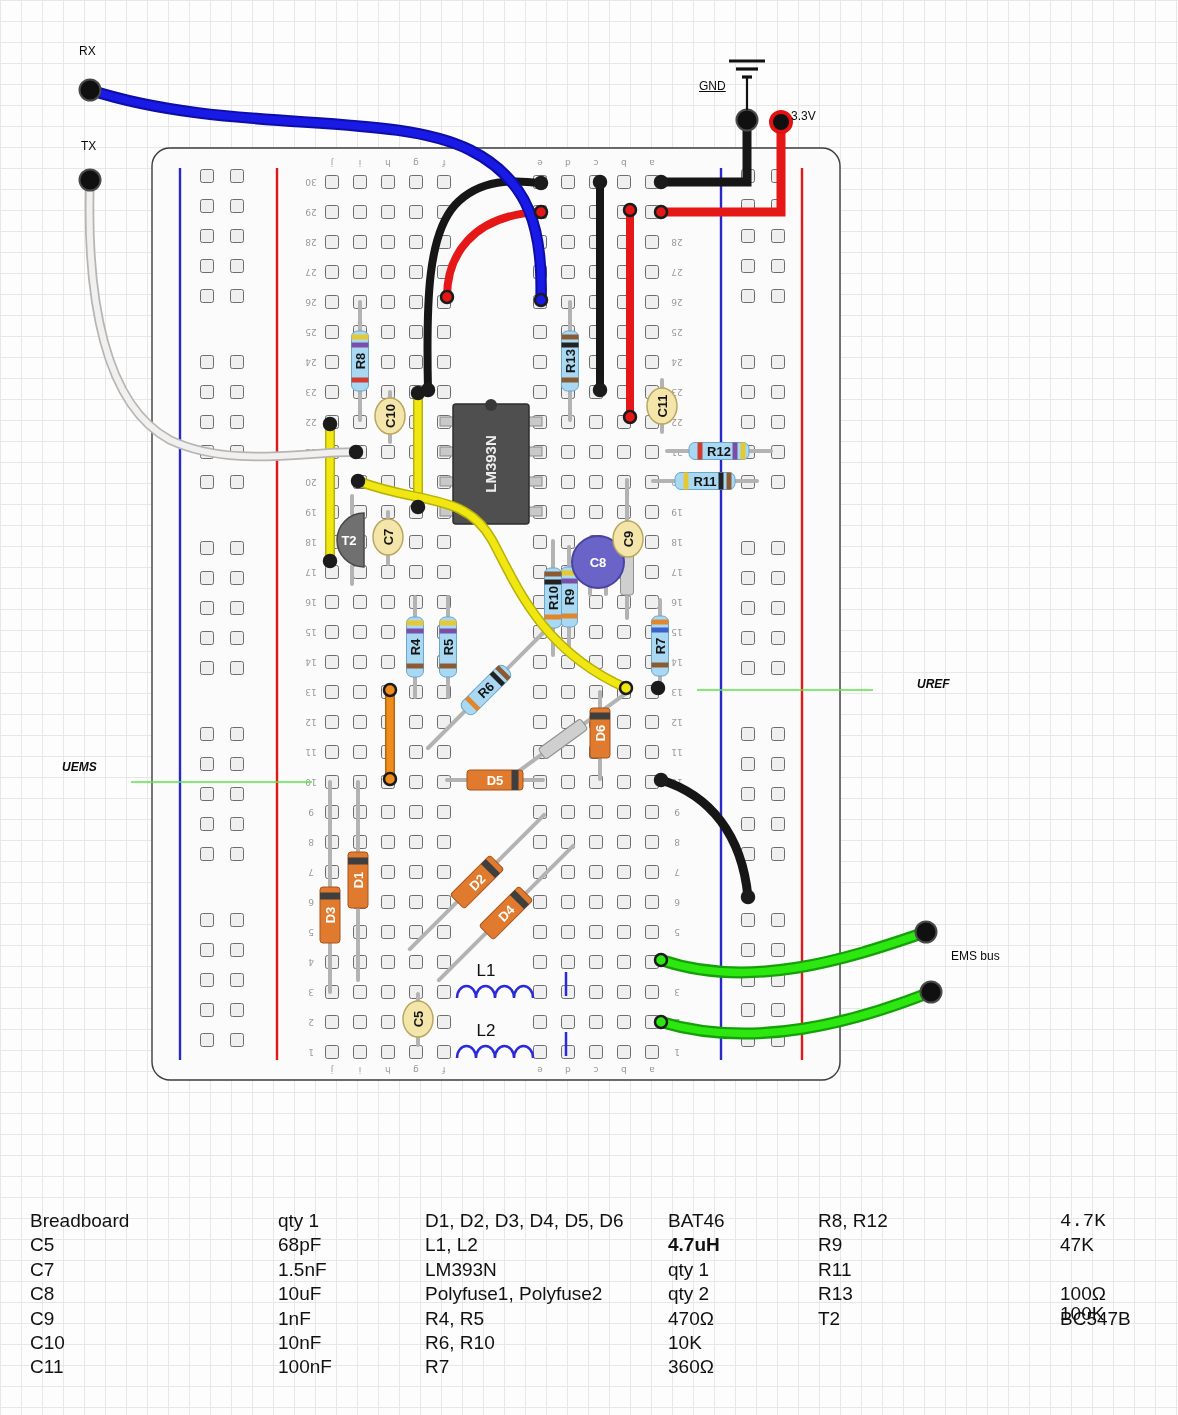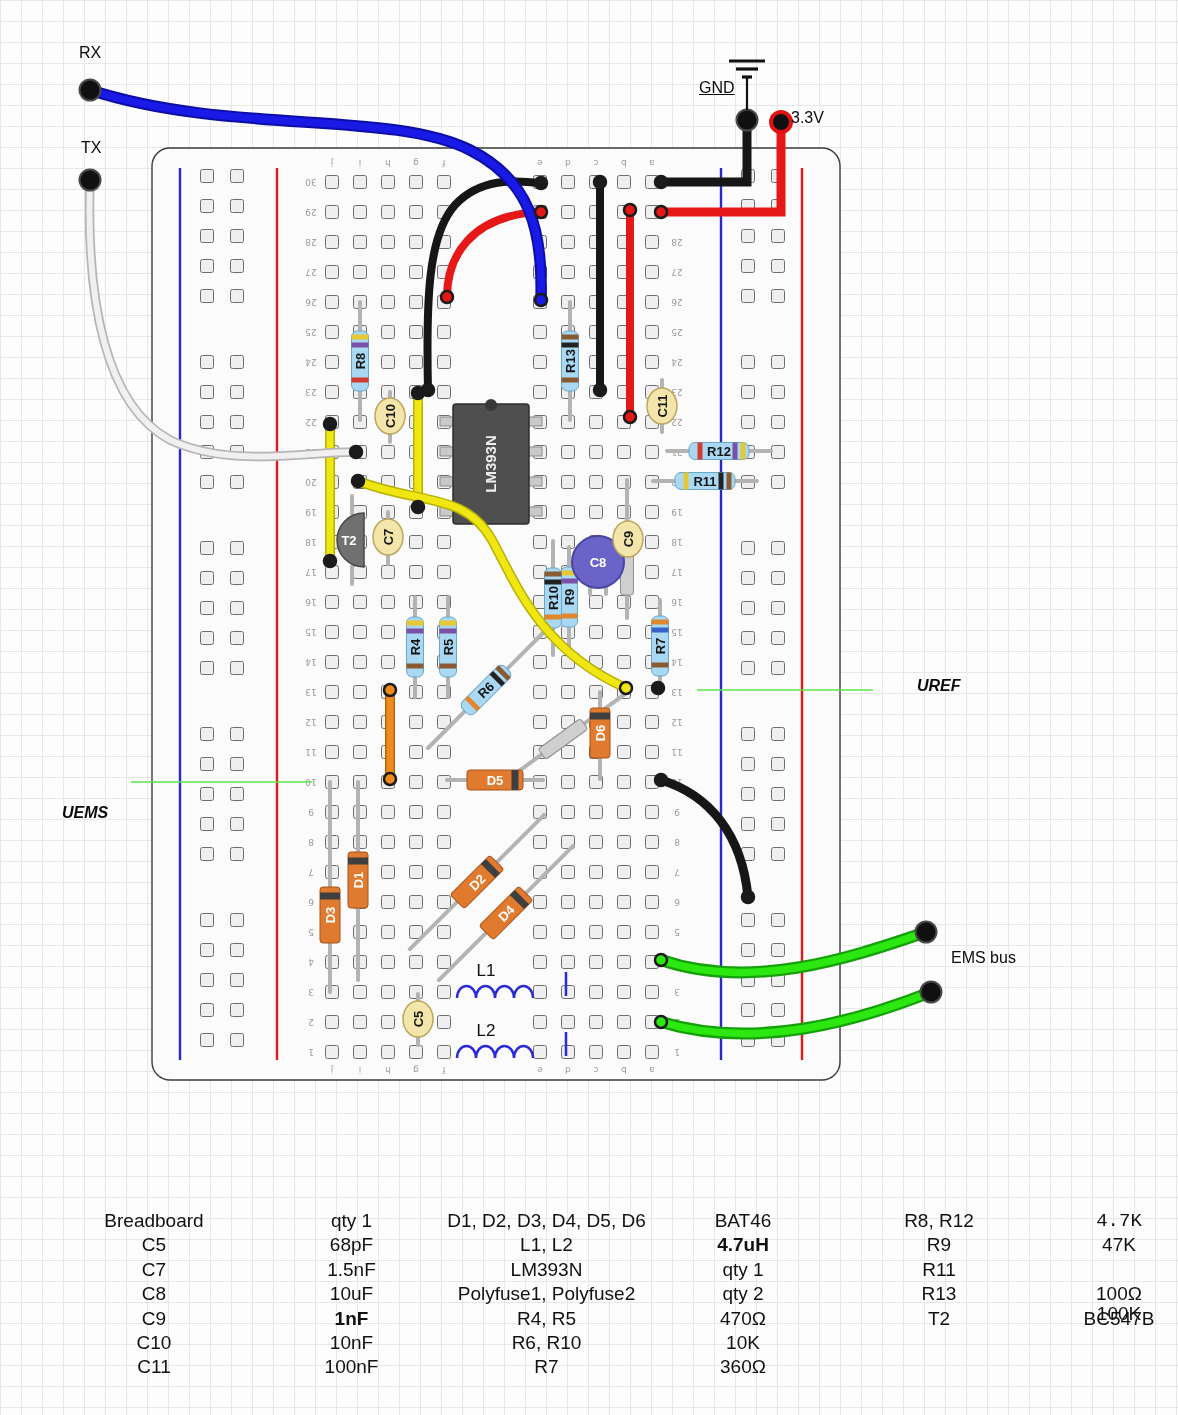--- a/index.html
+++ b/index.html
@@ -23,28 +23,28 @@
   .tbody{fill:#707070;stroke:#474747;stroke-width:1.5;}
   .pfbody{fill:#cfcfcf;stroke:#8f8f8f;stroke-width:1;}
   .icbody{fill:#4f4f4f;stroke:#2e2e2e;stroke-width:1.5;}
   .iclabel{font:bold 15px "Liberation Sans",sans-serif;fill:#ededed;text-anchor:middle;}
   .clabel{font:bold 13px "Liberation Sans",sans-serif;fill:#151515;text-anchor:middle;}
   .wtxt{fill:#fff;}
   .llabel{font:17px "Liberation Sans",sans-serif;fill:#111;text-anchor:middle;}
   .coil{stroke:#2a2ad8;stroke-width:2.5;fill:none;}
   .wire{fill:none;stroke-linecap:round;}
   .dot{stroke:#1b1b1b;stroke-width:2.5;}
-  .lbl{position:absolute;font-size:16px;color:#0a0a0a;white-space:nowrap;text-align:right;}
+  .lbl{position:absolute;font-size:12px;color:#0a0a0a;white-space:nowrap;text-align:right;}
   .lbl.em{font-weight:bold;font-style:italic;}
   .pl-grid{
     position:absolute;left:30px;top:1210px;
     display:grid;grid-template-columns:248px 147px 243px 150px 242px 118px;
     grid-auto-rows:24.4px;font-size:19px;color:#111;
   }
-  .pl-cell{white-space:nowrap;text-align:center;}
+  .pl-cell{white-space:nowrap;}
 </style>
 </head>
 <body>
 
 <div class="page">
 
 <svg width="1178" height="1415" viewBox="0 0 1178 1415">
 
   <rect x="152" y="148" width="688" height="932" rx="18" fill="#fbfbfb" stroke="#3c3c3c" stroke-width="1.4"></rect>
   <g>
@@ -809,21 +809,21 @@
     <line x1="736" y1="69" x2="758" y2="69" stroke-width="3.2"></line>
     <line x1="742" y1="77" x2="752" y2="77" stroke-width="3.2"></line>
     <line x1="747" y1="78" x2="747" y2="110" stroke-width="2.2"></line>
   </g>
 </svg>
 
 <div class="lbl" style="left:79px;top:44px;">RX</div>
 <div class="lbl" style="left:81px;top:139px;">TX</div>
 <div class="lbl" style="left:699px;top:79px;text-decoration:underline;">GND</div>
 <div class="lbl" style="left:791px;top:79px;margin-top:30px;">3.3V</div>
-<div class="lbl em" style="left:62px;top:804px;">UEMS</div>
+<div class="lbl em" style="left:62px;top:760px;">UEMS</div>
 <div class="lbl em" style="left:876px;top:677px;margin-left:41px;">UREF</div>
 <div class="lbl" style="left:951px;top:949px;">EMS bus</div>
 
 <div class="pl-grid">
       <div class="pl-cell" style="grid-area: 1 / 1;">Breadboard</div>
       <div class="pl-cell" style="grid-area: 1 / 2;">qty 1</div>
       <div class="pl-cell" style="grid-area: 1 / 3;">D1, D2, D3, D4, D5, D6</div>
       <div class="pl-cell" style="grid-area: 1 / 4;">BAT46</div>
       <div class="pl-cell" style="grid-area: 1 / 5;">R8, R12</div>
       <div class="pl-cell" style="grid-area: 1 / 6; font-family: Liberation Mono, monospace;">4.7K</div>
@@ -839,21 +839,21 @@
       <div class="pl-cell" style="grid-area: 3 / 4;">qty 1</div>
       <div class="pl-cell" style="grid-area: 3 / 5;">R11</div>
       <div class="pl-cell" style="grid-area: 3 / 6; margin-top: 44px;">100K</div>
       <div class="pl-cell" style="grid-area: 4 / 1;">C8</div>
       <div class="pl-cell" style="grid-area: 4 / 2;">10uF</div>
       <div class="pl-cell" style="grid-area: 4 / 3;">Polyfuse1, Polyfuse2</div>
       <div class="pl-cell" style="grid-area: 4 / 4;">qty 2</div>
       <div class="pl-cell" style="grid-area: 4 / 5;">R13</div>
       <div class="pl-cell" style="grid-area: 4 / 6;">100Ω</div>
       <div class="pl-cell" style="grid-area: 5 / 1;">C9</div>
-      <div class="pl-cell" style="grid-area: 5 / 2; font-weight: bold;">1nF</div>
+      <div class="pl-cell" style="grid-area: 5 / 2;">1nF</div>
       <div class="pl-cell" style="grid-area: 5 / 3;">R4, R5</div>
       <div class="pl-cell" style="grid-area: 5 / 4;">470Ω</div>
       <div class="pl-cell" style="grid-area: 5 / 5;">T2</div>
       <div class="pl-cell" style="grid-area: 5 / 6;">BC547B</div>
       <div class="pl-cell" style="grid-area: 6 / 1;">C10</div>
       <div class="pl-cell" style="grid-area: 6 / 2;">10nF</div>
       <div class="pl-cell" style="grid-area: 6 / 3;">R6, R10</div>
       <div class="pl-cell" style="grid-area: 6 / 4;">10K</div>
       <div class="pl-cell" style="grid-area: 6 / 5;"></div>
       <div class="pl-cell" style="grid-area: 6 / 6;"></div>

